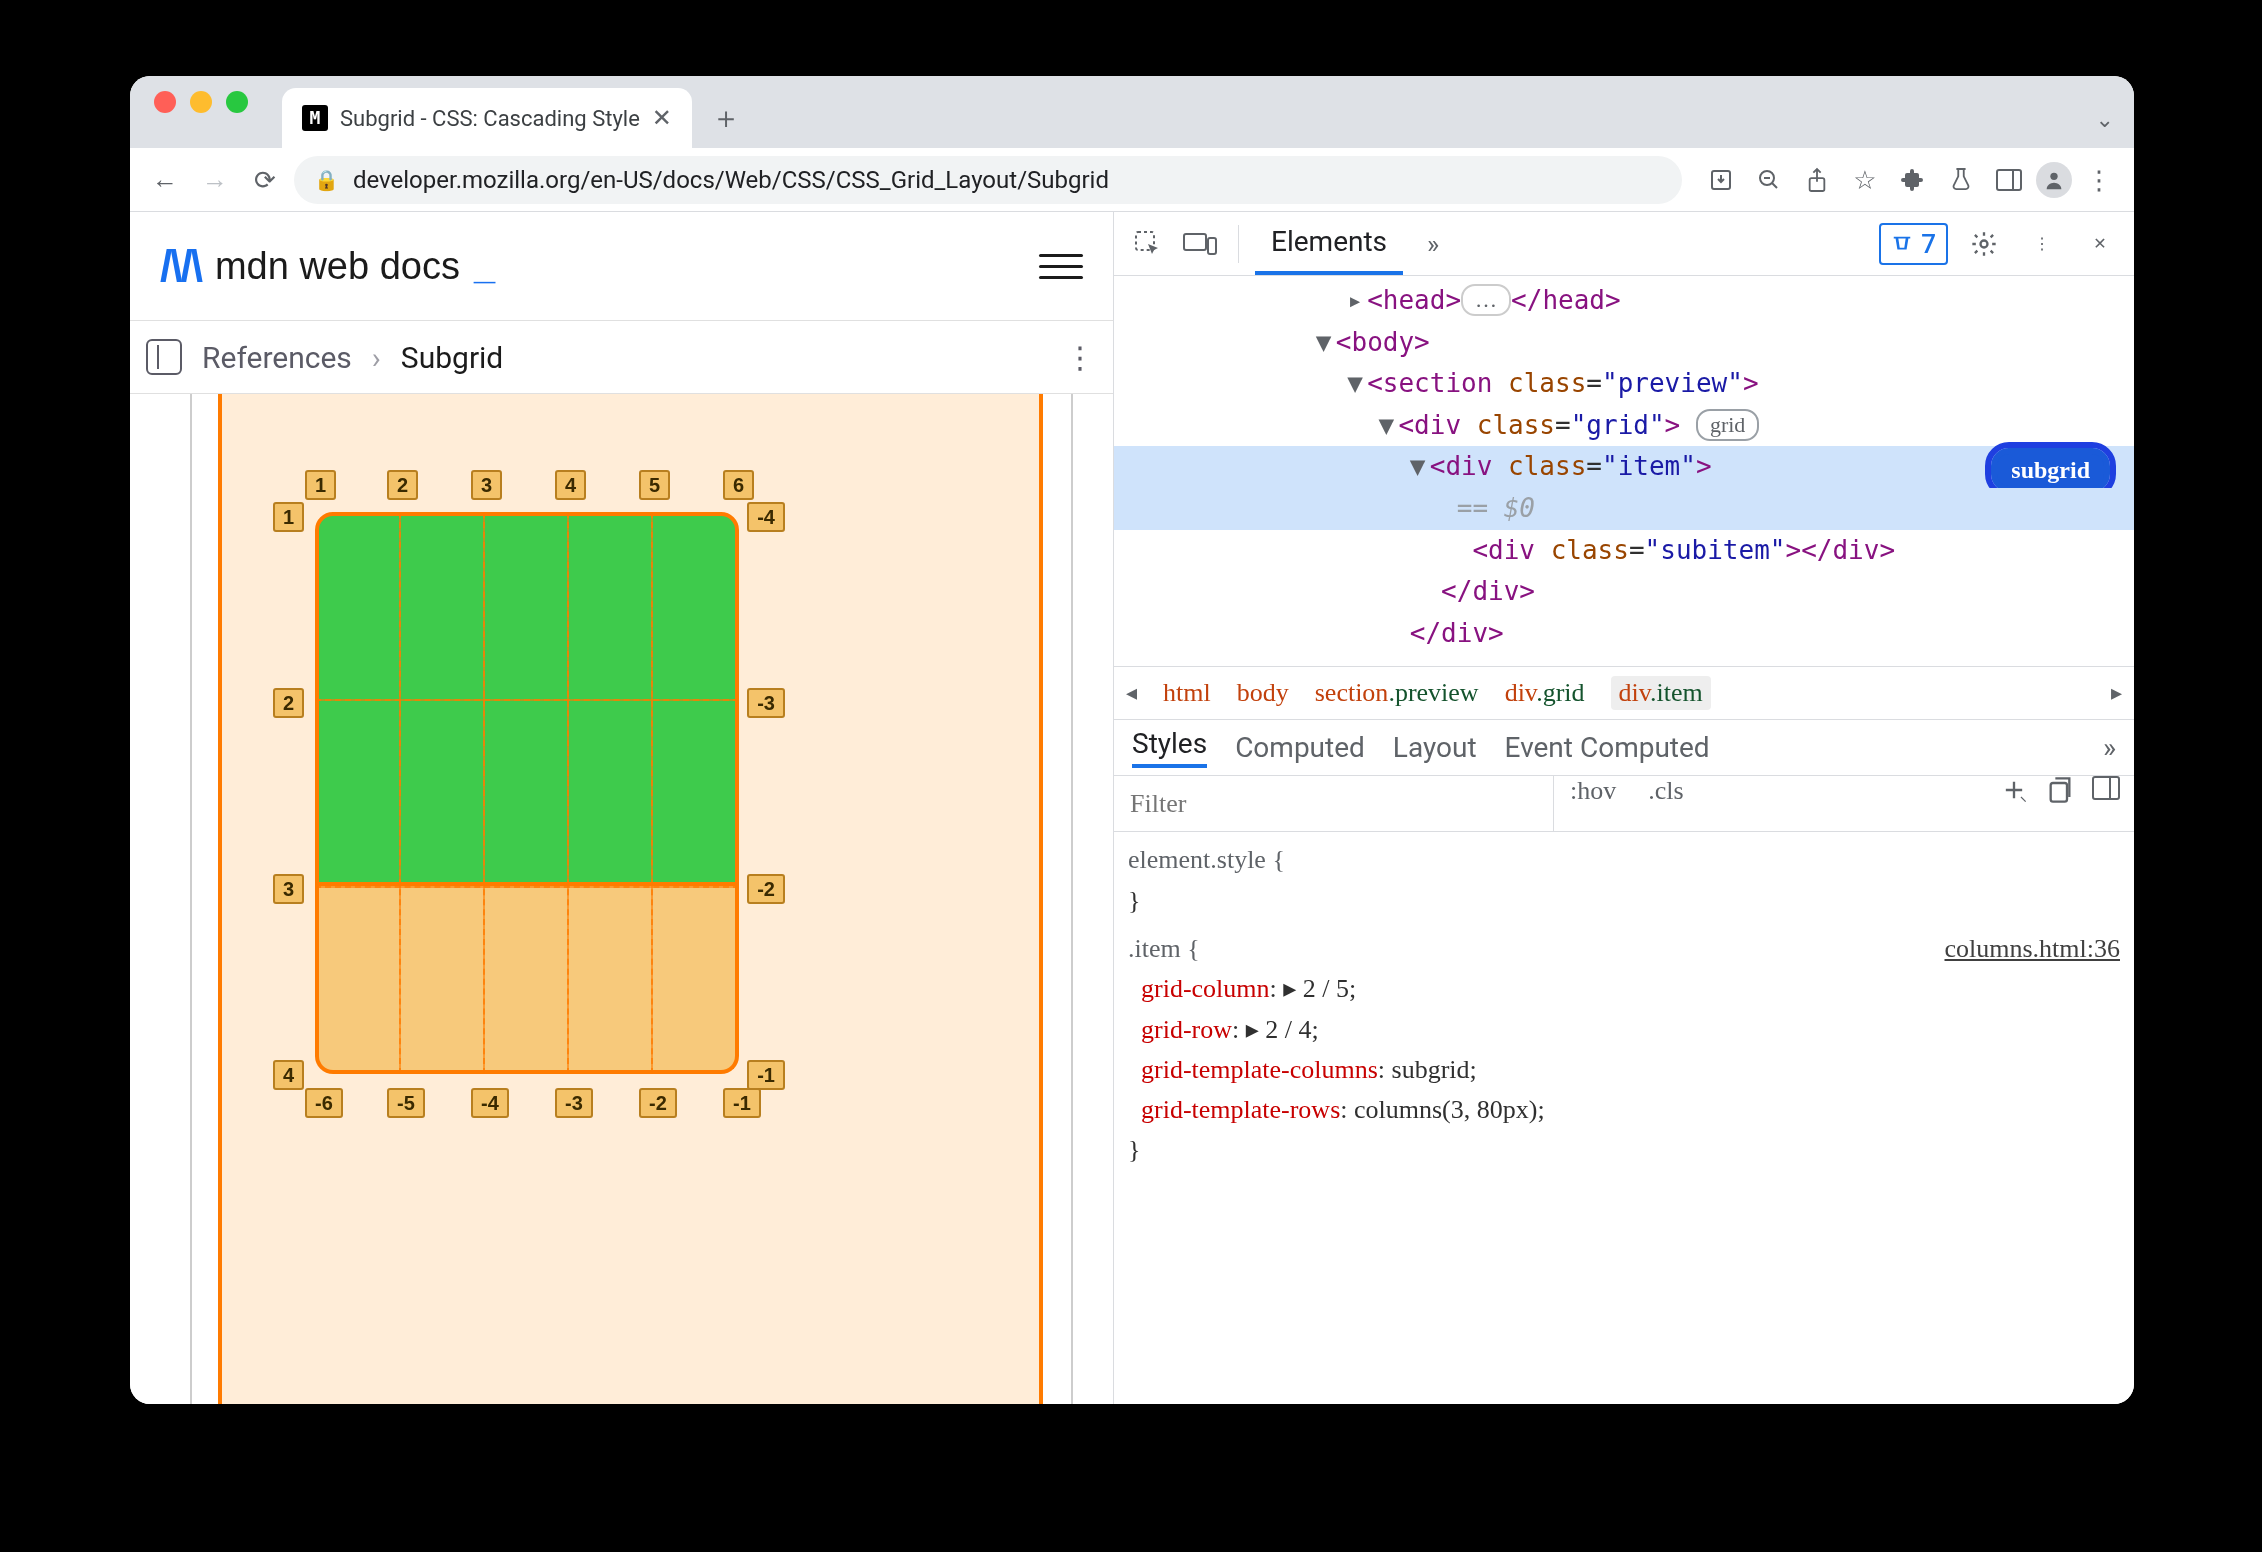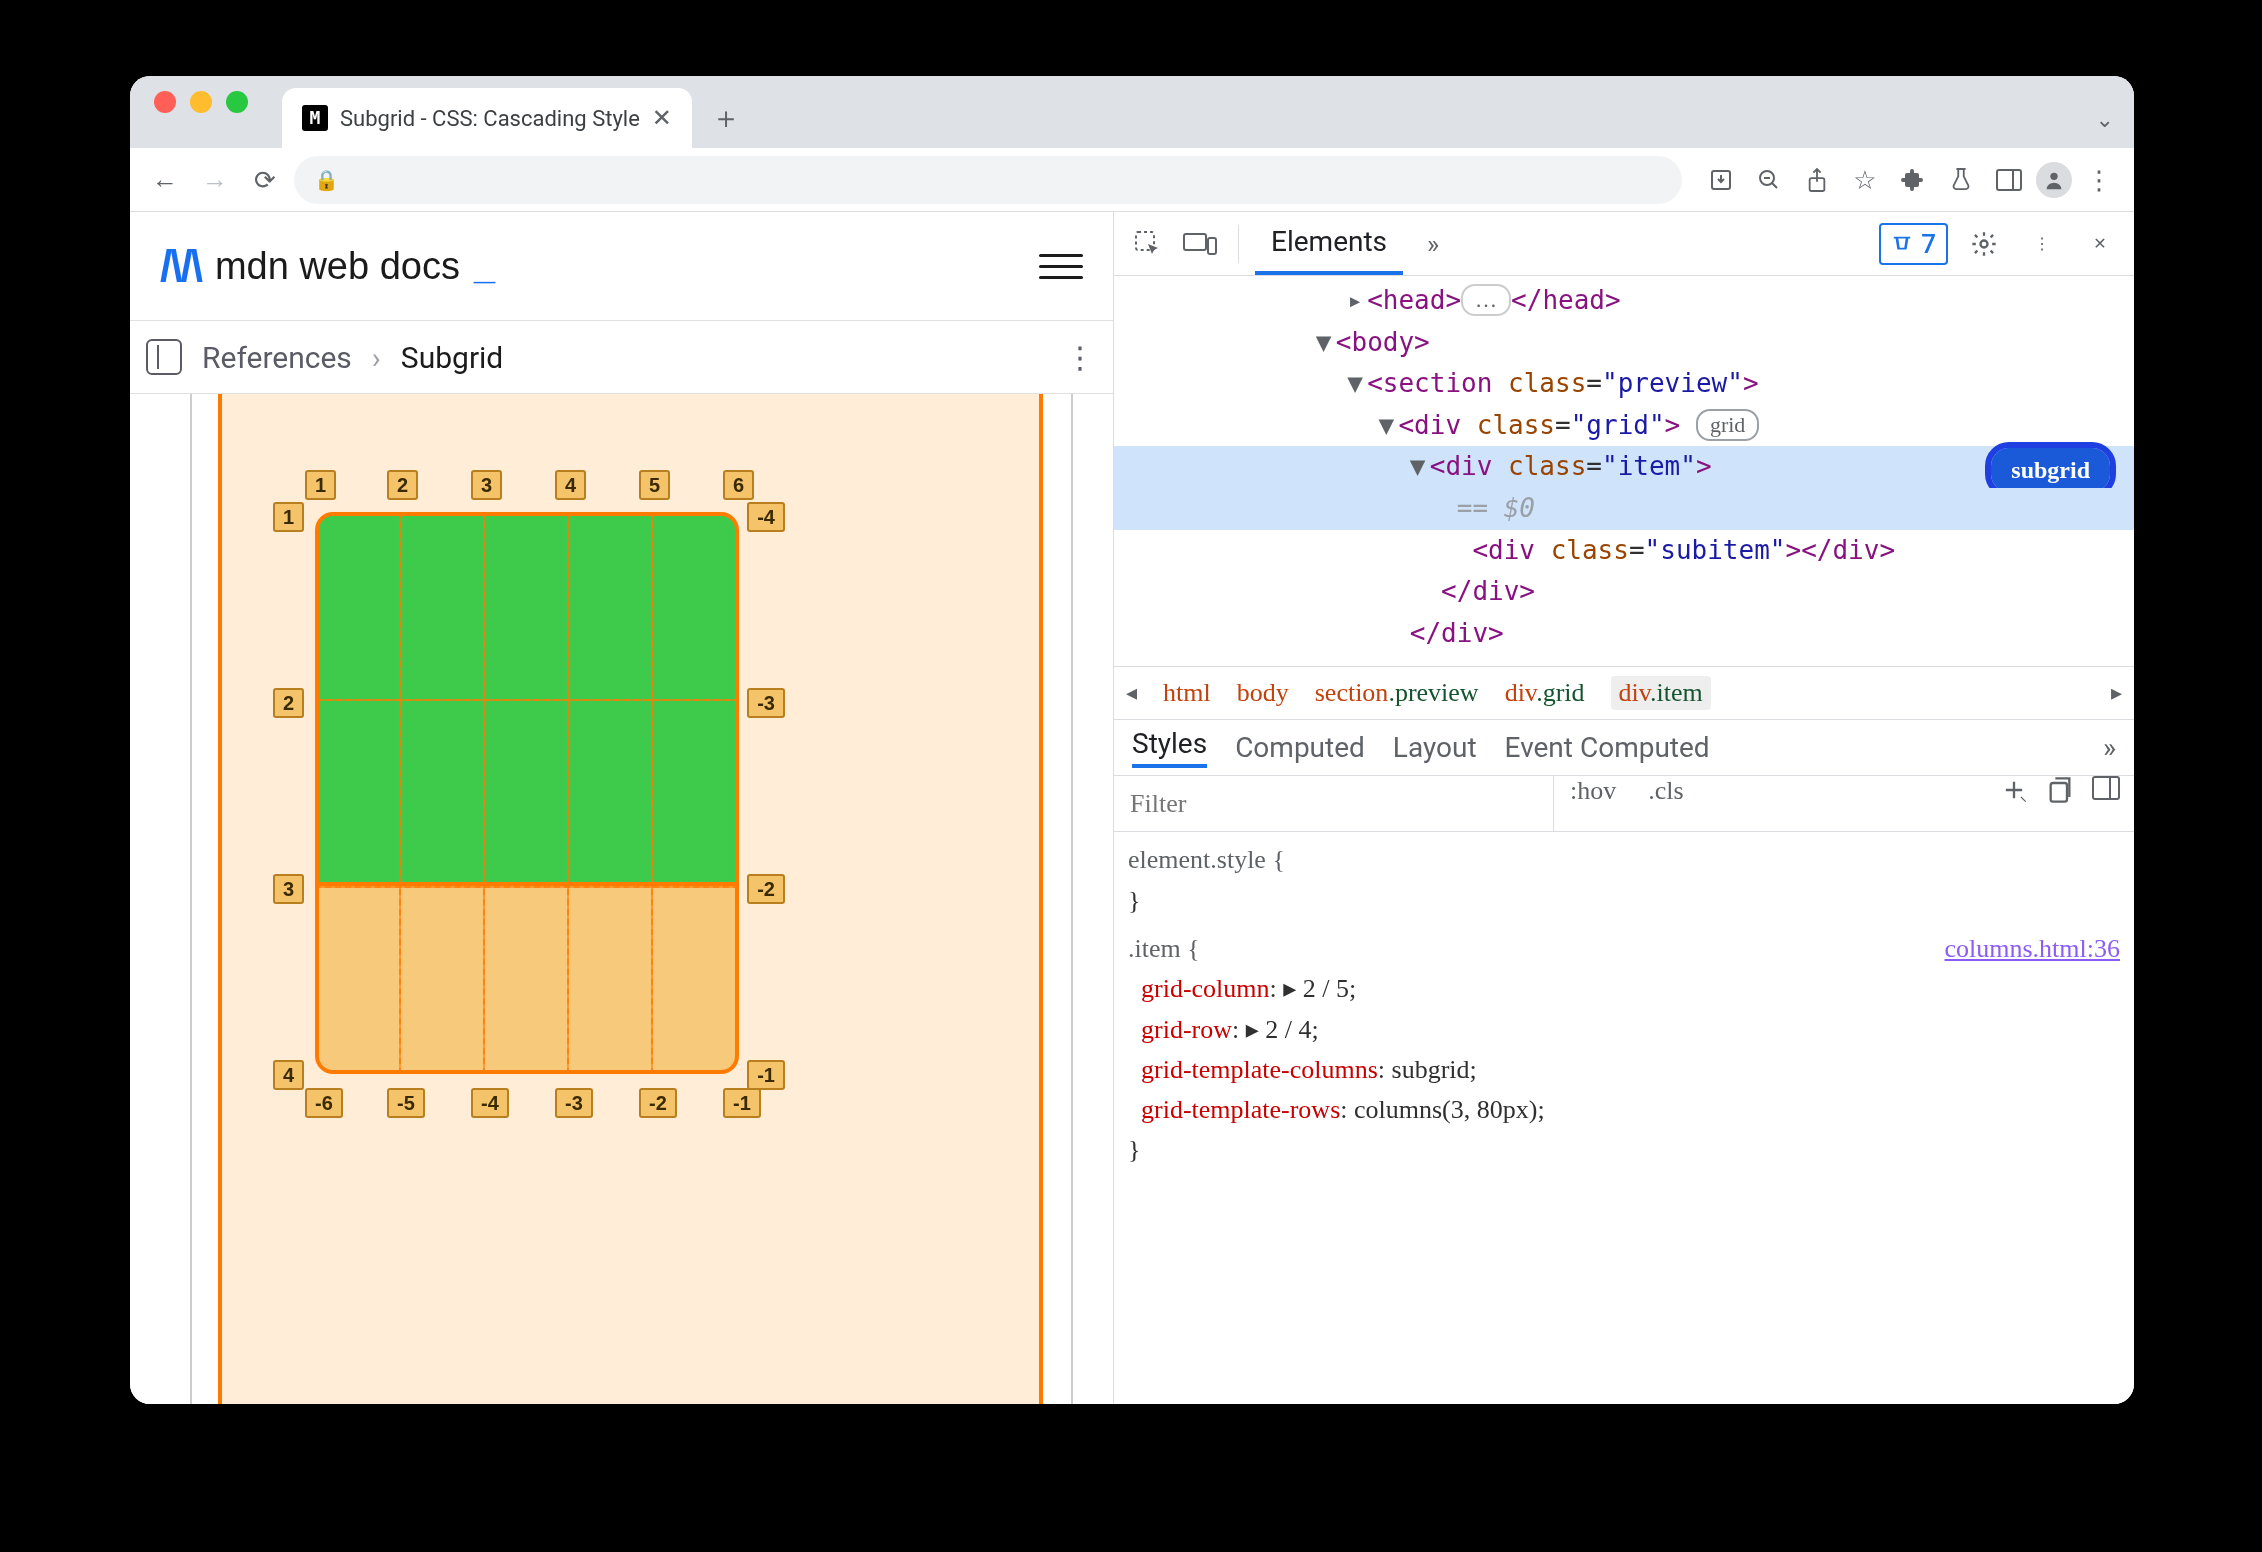--- a/index.html
+++ b/index.html
@@ -97,21 +97,21 @@
 
   .st-filter { height:56px; display:flex; align-items:flex-start; border-bottom:1px solid #dadce0; }
   .st-filter input { flex:0 0 440px; height:100%; border:0; border-right:1px solid #dadce0; padding:0 16px; font:26px Menlo; color:#5f6368; outline:none;}
   .st-ctrl { padding:0 16px; font:26px Menlo; color:#5f6368; }
   .st-icons { margin-left:auto; display:flex; gap:18px; padding-right:14px;}
 
   .st-body { flex:1; font:26px/1.55 Menlo; padding:8px 14px; color:#303030; overflow:auto;}
   .st-sel { color:#5f6368; }
   .st-prop { color:#c80000; }
   .st-val { color:#303030; }
-  .st-src { float:right; color:#8b5cf6; text-decoration:underline;text-align:right; }
+  .st-src { float:right; color:#404040; text-decoration:underline;text-align:right; }
   .grid-glyph{display:inline-block;width:24px;height:18px;position:relative;vertical-align:-2px;}
   .grid-glyph::before{content:"";position:absolute;inset:0;background:
     linear-gradient(#5f6368,#5f6368) 0 0/10px 7px no-repeat,
     linear-gradient(#5f6368,#5f6368) 14px 0/10px 7px no-repeat,
     linear-gradient(#5f6368,#5f6368) 0 11px/10px 7px no-repeat,
     linear-gradient(#5f6368,#5f6368) 14px 11px/10px 7px no-repeat;}
 </style>
 </head>
 <body>
 
@@ -131,20 +131,21 @@
     <div class="newtab">＋</div>
     <div class="tab-caret">⌄</div>
   </div>
 
   <div class="toolbar">
     <div class="tbtn">←</div>
     <div class="tbtn dis">→</div>
     <div class="tbtn">⟳</div>
     <div class="omnibox">
       <span class="lock">🔒</span>
+      <span>developer.mozilla.org/en-US/docs/Web/CSS/CSS_Grid_Layout/Subgrid</span>
     </div>
     <div class="tb-right">
       <div class="tbtn">
           <svg width="24" height="24" viewBox="0 0 24 24" fill="none" stroke="#5f6368" stroke-width="2">
             <rect x="3" y="3" width="18" height="18" rx="2"></rect>
             <path d="M12 7v7m-3-3l3 3 3-3"></path>
           </svg>
         </div>
       <div class="tbtn">
           <svg width="24" height="24" viewBox="0 0 24 24" fill="none" stroke="#5f6368" stroke-width="2">

